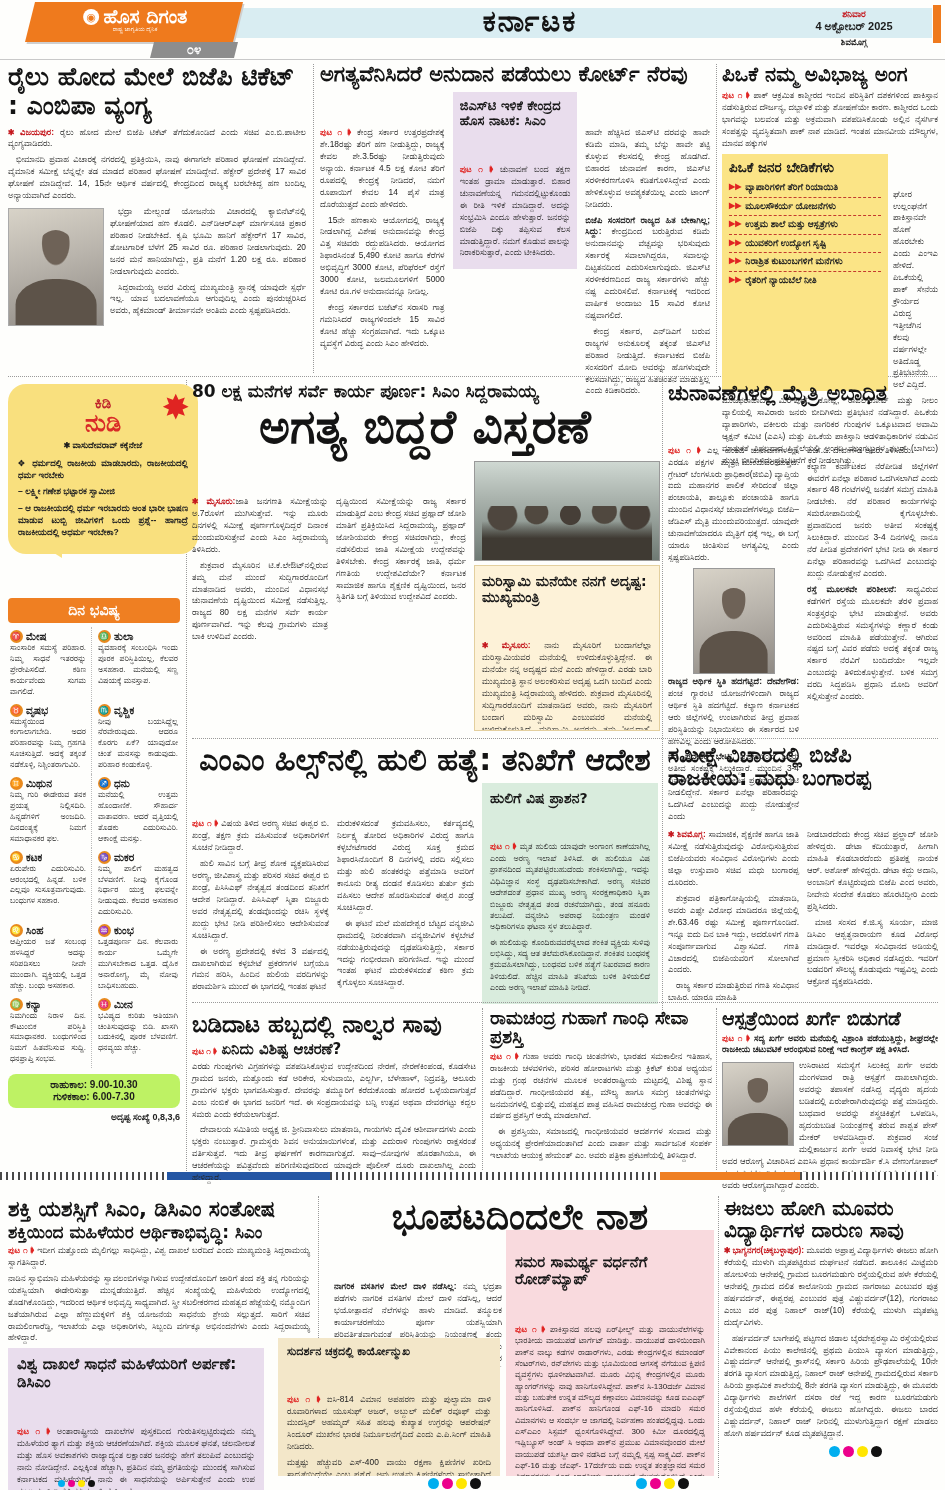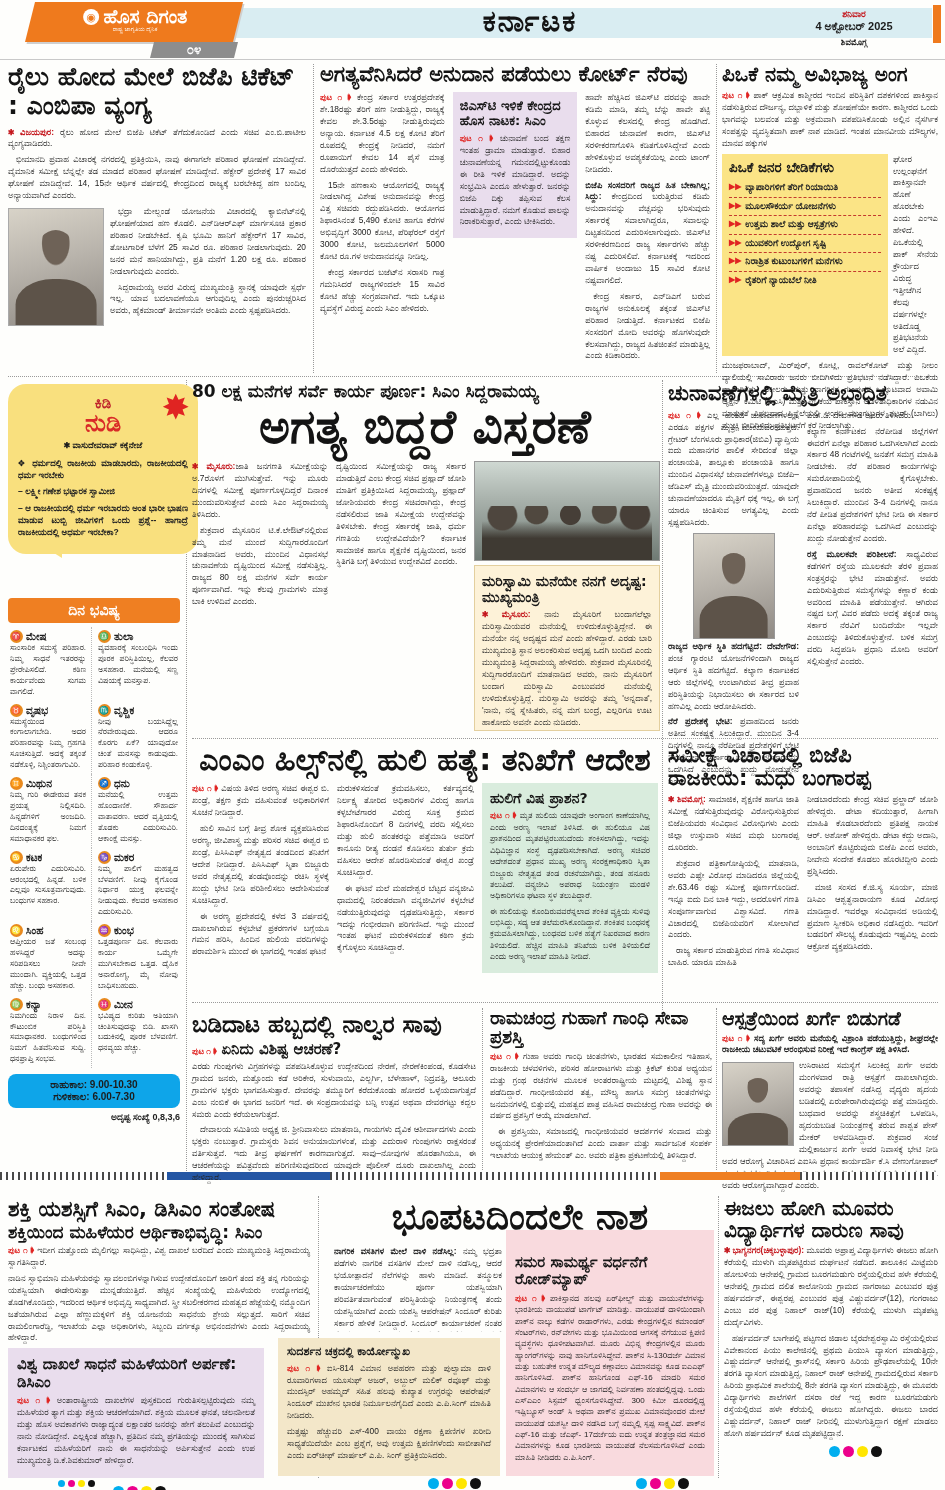--- a/index.html
+++ b/index.html
@@ -1,20 +1,20 @@
 <!DOCTYPE html>
 <html><head>
 <meta charset="utf-8">
 <style>
   html,body{margin:0;padding:0;background:#e8e8e4;}
   .page{position:relative;width:945px;height:1490px;background:#fefefc;margin:0 auto;
         font-family:"Liberation Sans",sans-serif;overflow:hidden;color:#1c1c1c;}
   .abs{position:absolute;}
   .hl{font-family:"DejaVu Sans",sans-serif;font-weight:bold;color:#141414;line-height:1.08;}
-  .bt{font-size:8.4px;line-height:1.42;text-align:justify;color:#222;}
+  .bt{font-size:8.4px;line-height:1.42;text-align:justify;color:#222;margin-top:35px;}
   .bt p{margin:0 0 4px 0;text-indent:8px;}
   .bt p.noind{text-indent:0;}
   .dl{color:#c4161c;font-weight:bold;}
   .mk{color:#e02422;font-weight:bold;font-size:8.2px;white-space:nowrap;}
   .bold{font-weight:bold;}
   .vdot{border-left:1px dotted #9a9a9a;width:0;}
   .hdot{border-top:1px dotted #9a9a9a;height:0;}
   .hatch{background:repeating-linear-gradient(90deg,#4a4a4a 0 2px,#fff 2px 6px);}
   .photo{background:linear-gradient(165deg,#d8d3c8 0%,#b9b4ac 45%,#8f8a84 100%);position:relative;overflow:hidden;}
   .photo::before{content:"";position:absolute;left:50%;top:18%;width:42%;height:38%;transform:translateX(-50%);
@@ -39,21 +39,21 @@
   .logo-inner{transform:skewX(14deg);color:#fff;text-align:center;}
   .pagenum-skew{background:#8d8d8d;transform:skewX(-14deg);}
   .pagenum-inner{transform:skewX(14deg);color:#fff;font-weight:bold;font-size:13px;text-align:center;}
   
   .box-purple{background:#e9dded;}
   .box-yellow{background:#fbe486;}
   .box-green{background:#d9ecdd;}
   .box-cream{background:#fdf2d8;border:1px solid #e3cf9e;}
   .box-beige{background:#f3e7c9;}
   .box-pink{background:#f9dade;}
-  .box-gold{background:#0ea5e9;border-radius:8px;}
+  .box-gold{background:#bef264;border-radius:8px;}
   .boxtitle{font-family:"DejaVu Sans",sans-serif;font-weight:bold;font-size:13px;line-height:1.15;color:#161616;margin:0 0 4px 0;}
   .cols{display:flex;gap:8px;}
   .cols>div{flex:1;}
   
   .bubble{background:#f9e07e;border-radius:18px;position:relative;}
   .bubble::after{content:"";position:absolute;left:38px;bottom:-14px;border:10px solid transparent;border-top-color:#f9e07e;
         border-left-width:16px;border-right-width:0;}
   .star{color:#e02422;font-size:34px;line-height:1;}
   
   .horo-head{background:#ef7f22;color:#fff;text-align:center;font-weight:bold;font-size:14px;

